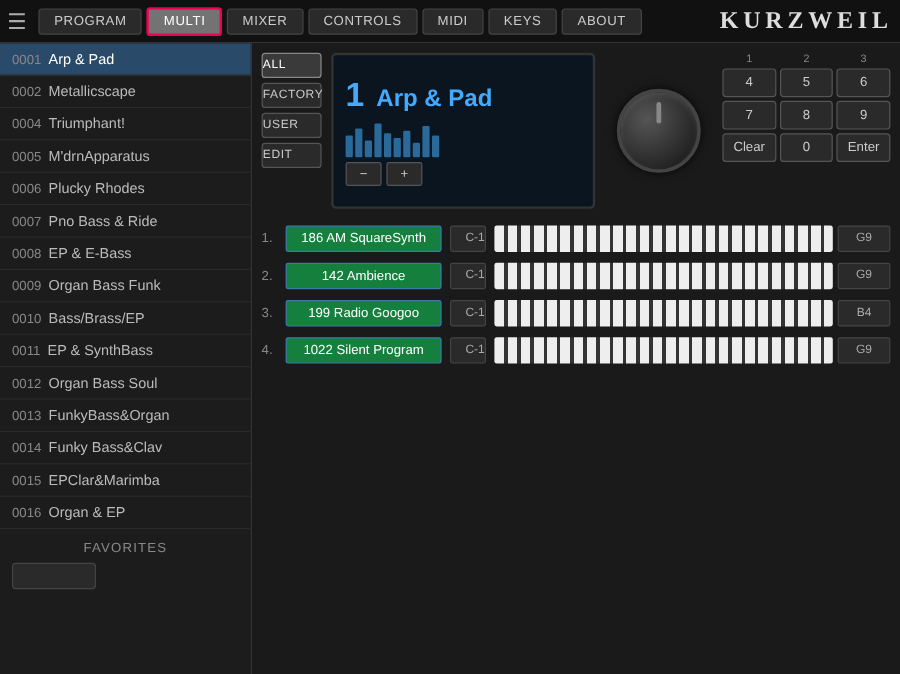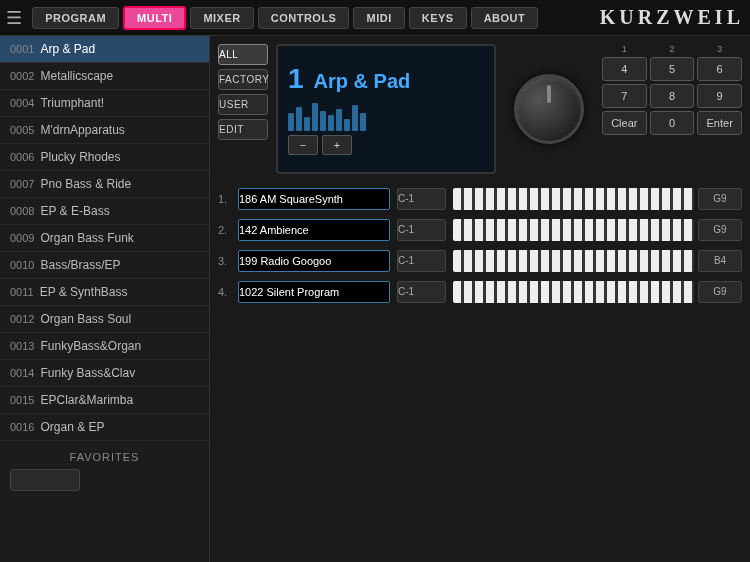--- a/index.html
+++ b/index.html
@@ -30,24 +30,23 @@
     .nav-btn {
       padding: 4px 12px;
       margin: 0 2px;
       background: #2a2a2a;
       border: 1px solid #444;
       border-radius: 3px;
       color: #ccc;
       font-size: 11px;
       cursor: pointer;
       letter-spacing: 0.5px;
-      font-weight: bold;
     }
     .nav-btn.active {
-      background: #ec4899;
+      background: #737373;
       border: 2px solid #e05;
       color: #fff;
     }
     .brand-title {
       margin-left: auto;
       color: #ddd;
       font-size: 20px;
       letter-spacing: 4px;
       font-weight: bold;
       font-family: Georgia, serif;
@@ -236,43 +235,43 @@
       margin-bottom: 5px;
       height: 26px;
     }
     .zone-num {
       color: #888;
       font-size: 11px;
       width: 16px;
       flex-shrink: 0;
     }
     .zone-name-btn {
-      width: 152px;
+      width: 130px;
       height: 22px;
-      background: #000000;
+      background: #15803d;
       border: 1px solid #3a7aaa;
       border-radius: 2px;
       color: #fff;
       font-size: 11px;
-      text-align: left;
+      text-align: center;
       line-height: 20px;
       cursor: pointer;
       margin: 0 4px;
       white-space: nowrap;
       overflow: hidden;
     }
     .zone-key {
-      width: 49px;
+      width: 30px;
       height: 22px;
       background: #2a2a2a;
       border: 1px solid #444;
       border-radius: 2px;
       color: #aaa;
       font-size: 10px;
-      text-align: left;
+      text-align: right;
       line-height: 20px;
       margin: 0 3px;
     }
     .zone-keyboard {
       flex: 1;
       height: 22px;
       background: repeating-linear-gradient(
         90deg,
         #eee 0px, #eee 8px,
         #333 8px, #333 11px

